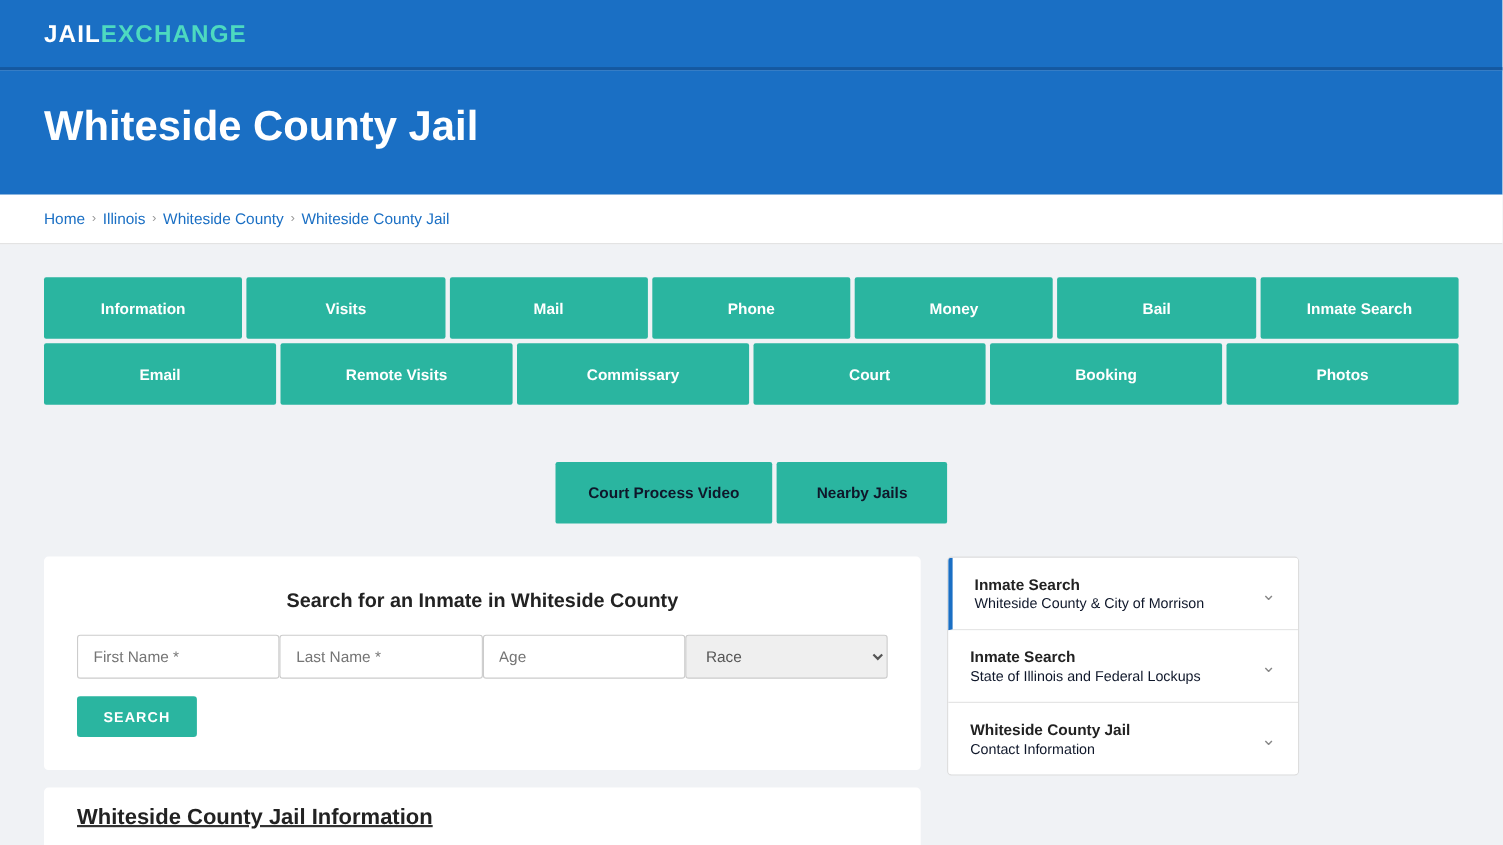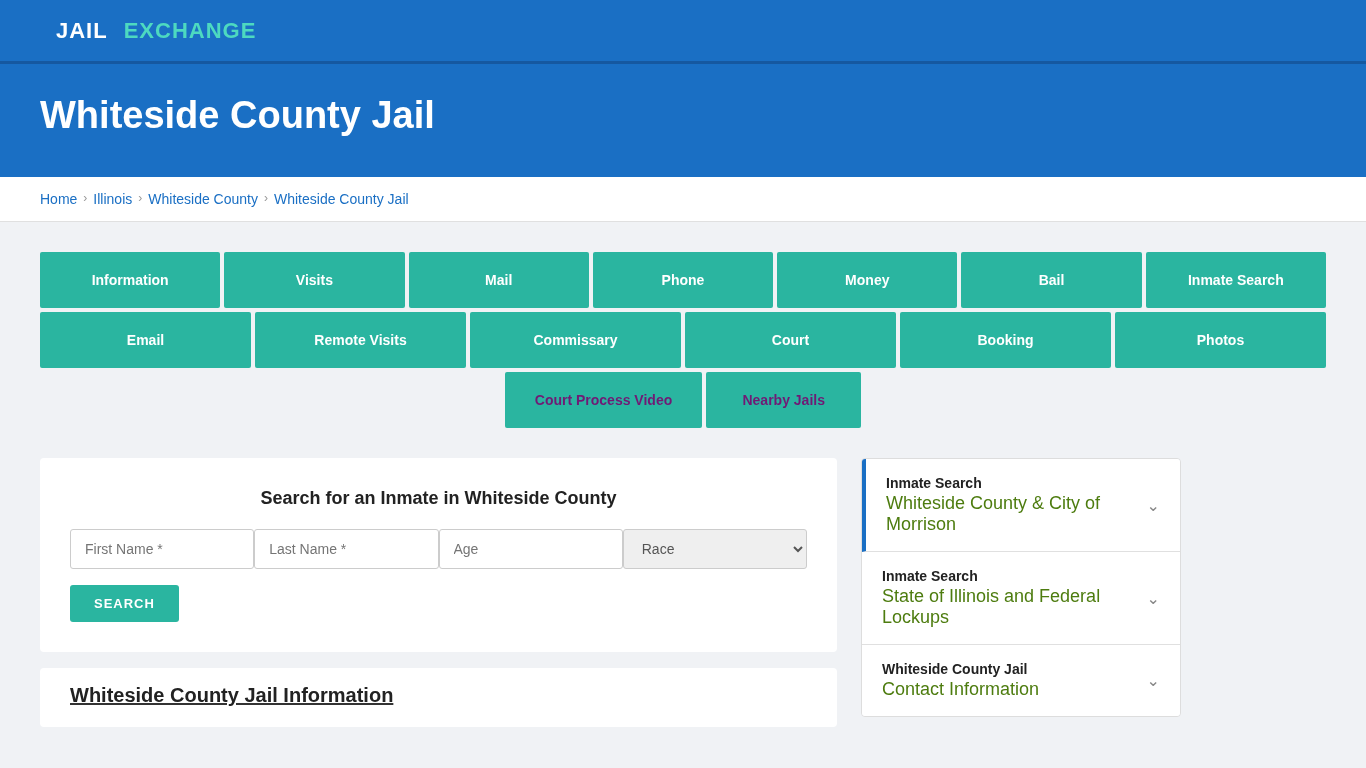--- a/index.html
+++ b/index.html
@@ -11,22 +11,21 @@
       display: flex;
       align-items: center;
       justify-content: space-between;
       padding: 0 40px;
       height: 64px;
       border-bottom: 3px solid #1558a0;
     }
     .logo {
       display: flex;
       align-items: center;
-      gap: 16px;
-      margin-left: 16px;
+      gap: 0;
     }
     .logo-jail {
       color: #fff;
       font-weight: 900;
       font-size: 22px;
       letter-spacing: 1px;
     }
     .logo-exchange {
       color: #4dd9c0;
       font-weight: 900;
@@ -116,30 +115,31 @@
       padding: 20px 10px;
       font-size: 14px;
       font-weight: 600;
       cursor: pointer;
       text-align: center;
       border-radius: 2px;
       transition: background 0.2s;
     }
     .grid-btn-wide {
       background: #2ab5a0;
-      color: #701a75;
+      color: #0f172a;
       border: none;
       padding: 20px 30px;
       font-size: 14px;
       font-weight: 600;
       cursor: pointer;
       text-align: center;
       border-radius: 2px;
       min-width: 155px;
       transition: background 0.2s;
+      margin-top: 48px;
     }
 
     
     .content-layout {
       display: flex;
       gap: 24px;
       align-items: flex-start;
     }
 
     
@@ -225,22 +225,22 @@
       border-left: 4px solid #1a6fc4;
     }
     .sidebar-item-text {}
     .sidebar-item-title {
       font-size: 14px;
       font-weight: 700;
       color: #222;
       margin-bottom: 2px;
     }
     .sidebar-item-sub {
-      font-size: 18px;
-      color: #4d7c0f;
+      font-size: 13px;
+      color: #0f172a;
     }
     .sidebar-chevron {
       color: #888;
       font-size: 16px;
       font-weight: 300;
     }
 
     
     .content-rows {
       display: flex;

